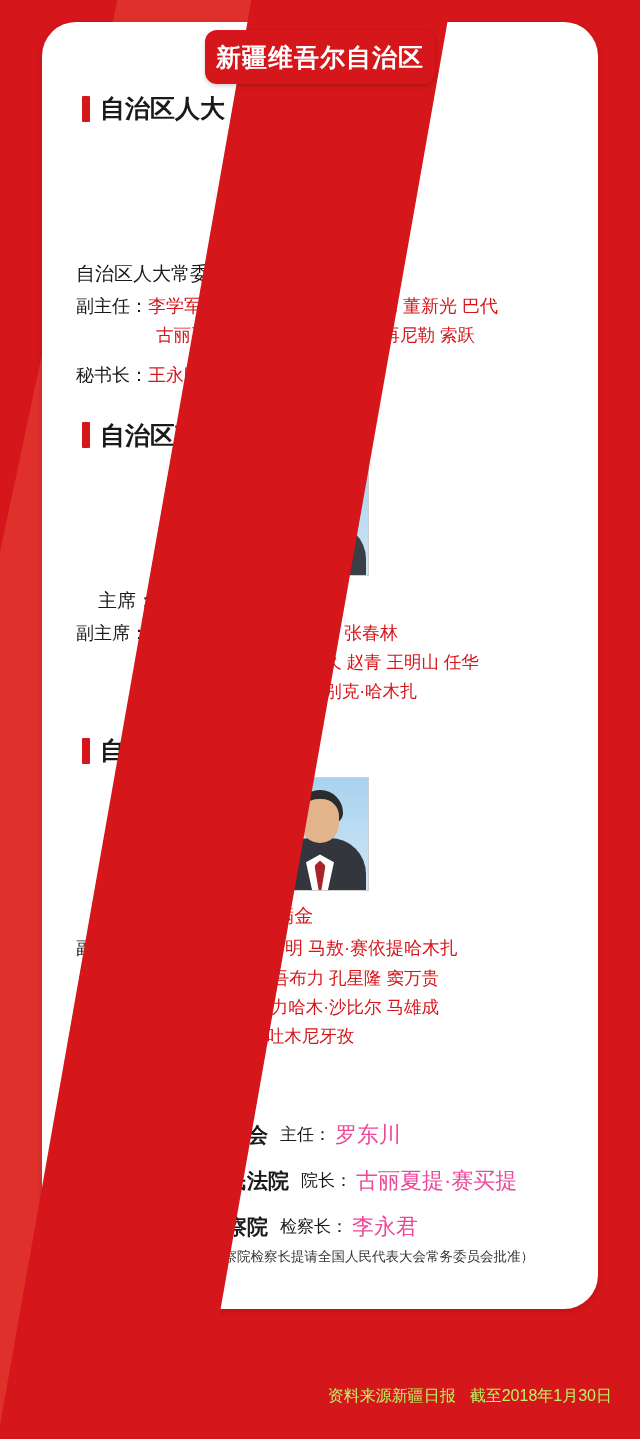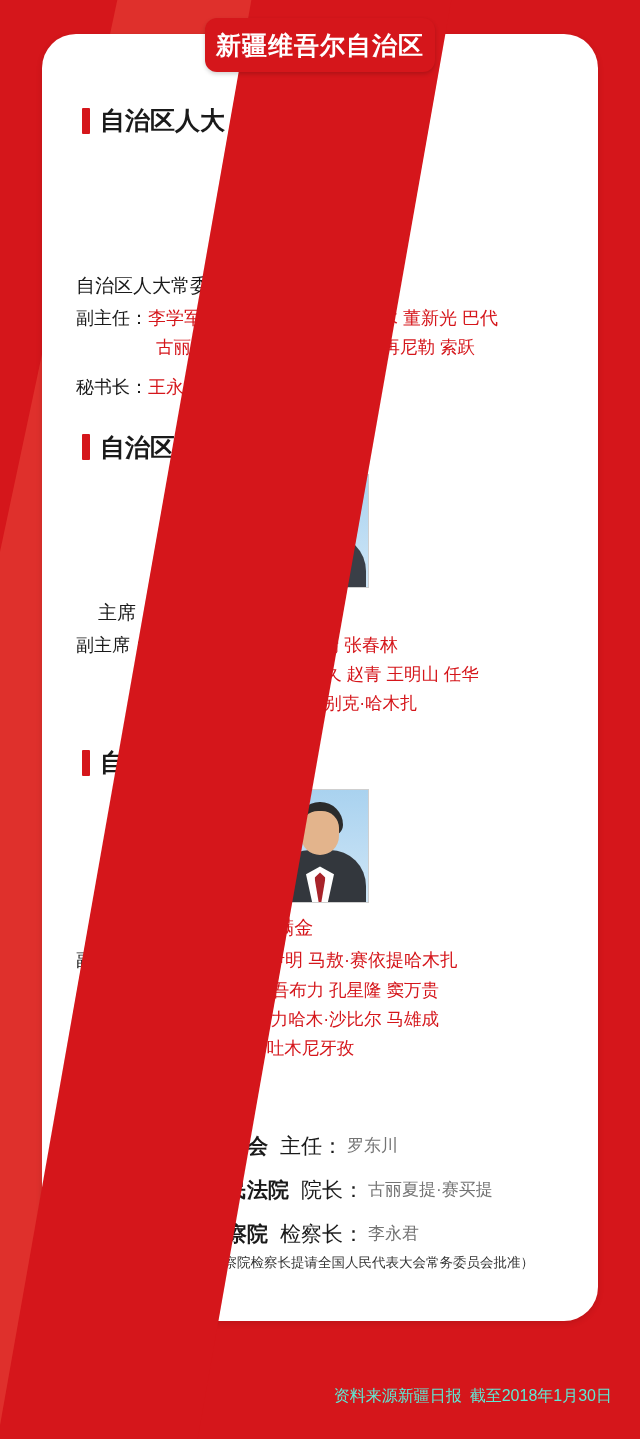--- a/index.html
+++ b/index.html
@@ -41,35 +41,35 @@
     width: 200px;
     height: 1650px;
     background: #d5161b;
     transform: skewX(-10deg);
   }
 
   
   .card {
     position: absolute;
     left: 42px;
-    top: 34px;
+    top: 22px;
     width: 556px;
     height: 1287px;
     background: #ffffff;
     border-radius: 34px;
     box-shadow: 0 2px 6px rgba(0,0,0,.12);
     overflow: hidden;
     text-decoration: underline;
   }
 
   
   .title-pill {
     position: absolute;
     left: 205px;
-    top: 18px;
+    top: 30px;
     width: 230px;
     height: 54px;
     background: #d5161b;
     border-radius: 12px;
     display: flex;
     align-items: center;
     justify-content: center;
     z-index: 5;
     box-shadow: 0 2px 4px rgba(0,0,0,.18);
   }
@@ -222,44 +222,44 @@
     background: #d5161b;
     margin-right: 10px;
   }
   .line-sec .name {
     font-size: 21px;
     font-weight: bold;
     color: #1a1a1a;
     margin-right: 12px;
   }
   .line-sec .role {
-    font-size: 21px;
+    font-size: 17px;
     color: #1a1a1a;
   }
   .line-sec .person {
-    font-size: 17px;
-    color: #737373;
+    font-size: 22px;
+    color: #ec4899;
     margin-left: 4px;
   }
   .note {
     font-size: 13.5px;
     color: #333;
     padding-left: 26px;
     margin-top: 2px;
   }
 
   
   .footer {
     position: absolute;
     right: 28px;
     bottom: 32px;
-    color: #5eead4;
+    color: #bef264;
     font-size: 16px;
     display: flex;
-    gap: 8px;
+    gap: 14px;
     align-items: center;
     margin-top: 20px;
   }
 </style>
 </head>
 <body>
 
 <div class="page">
 
   <div class="title-pill">

